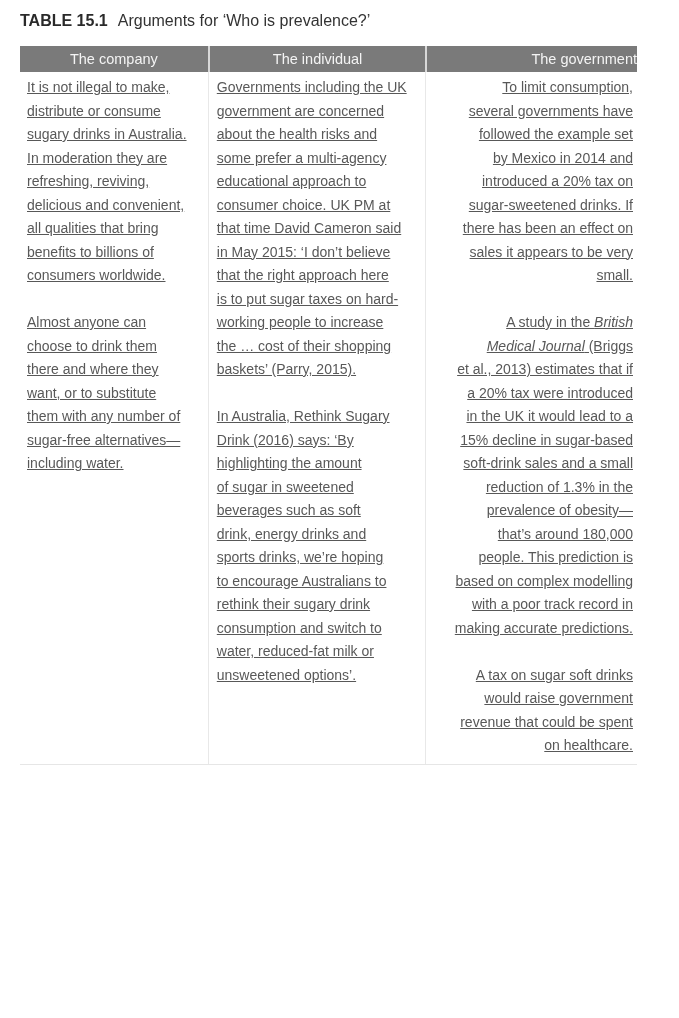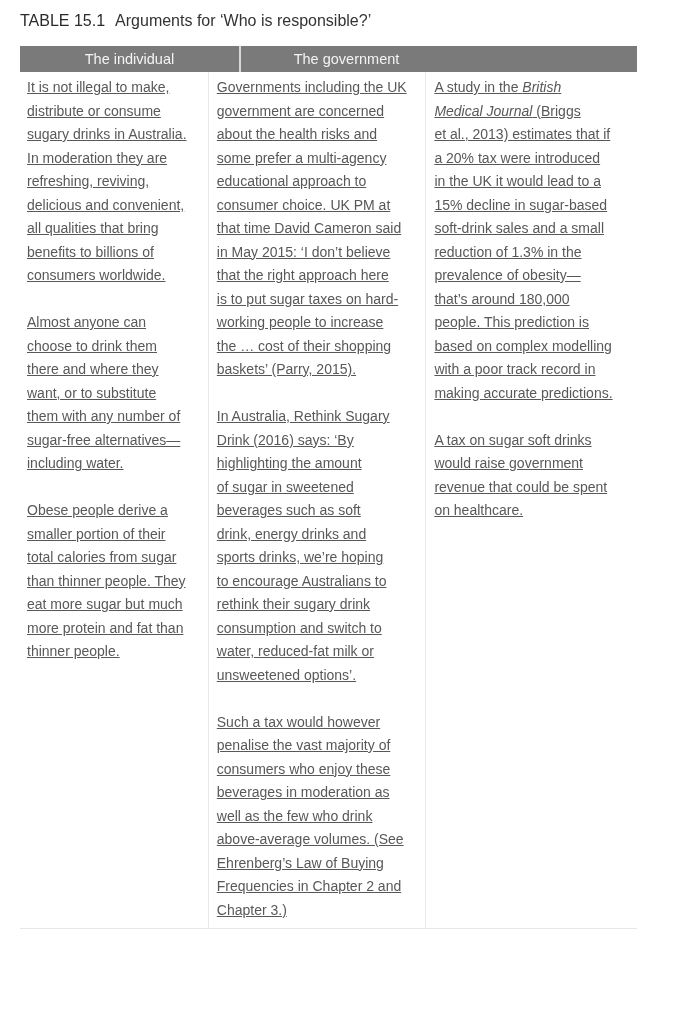--- a/index.html
+++ b/index.html
@@ -17,21 +17,21 @@
     }
     .caption {
       position: absolute;
       left: 20px;
       top: 12px;
       font-size: 16px;
       color: #333333;
       white-space: nowrap;
     }
     .caption .label {
-      font-weight: normal;
+      font-weight: bold;
       color: #2a2a2a;
       margin-right: 10px;
     }
     .table {
       position: absolute;
       left: 20px;
       top: 46px;
       width: 617px;
       border-collapse: collapse;
     }
@@ -45,21 +45,21 @@
       font-size: 14.5px;
       line-height: 26px;
       text-align: center;
       box-sizing: border-box;
     }
     .th + .th {
       border-left: 2px solid #d8d8d8;
     }
     .c1 { width: 189px; }
     .c2 { width: 219px; }
-    .c3 { width: 213px; }
+    .c3 { width: 213px; text-align: right; }
     .tbody {
       display: flex;
       border-bottom: 1px solid #e6e6e6;
     }
     .td {
       box-sizing: border-box;
       padding: 4px 4px 6px 7px;
       font-size: 14px;
       line-height: 23.5px;
       color: #585858;
@@ -74,25 +74,26 @@
       white-space: pre-line;
       text-decoration: underline;
     }
     .para:last-child { margin-bottom: 0; }
     .para em { font-style: italic; }
   </style>
 </head>
 <body>
 
 <div class="caption">
-  <span class="label">TABLE 15.1</span><span>Arguments for ‘Who is responsible?’</span>
+  <span class="label">TABLE 15.1</span><span>Arguments for ‘Who is prevalence?’</span>
 </div>
 
 <div class="table">
   <div class="thead">
+    <div class="th c1">The company</div>
     <div class="th c2">The individual</div>
     <div class="th c3">The government</div>
   </div>
   <div class="tbody">
     <div class="td c1">
       <p class="para">It is not illegal to make,
 distribute or consume
 sugary drinks in Australia.
 In moderation they are
 refreshing, reviving,
@@ -100,27 +101,20 @@
 all qualities that bring
 benefits to billions of
 consumers worldwide.</p>
       <p class="para">Almost anyone can
 choose to drink them
 there and where they
 want, or to substitute
 them with any number of
 sugar-free alternatives—
 including water.</p>
-      <p class="para">Obese people derive a
-smaller portion of their
-total calories from sugar
-than thinner people. They
-eat more sugar but much
-more protein and fat than
-thinner people.</p>
     </div>
     <div class="td c2">
       <p class="para">Governments including the UK
 government are concerned
 about the health risks and
 some prefer a multi-agency
 educational approach to
 consumer choice. UK PM at
 that time David Cameron said
 in May 2015: ‘I don’t believe
@@ -134,31 +128,31 @@
 highlighting the amount
 of sugar in sweetened
 beverages such as soft
 drink, energy drinks and
 sports drinks, we’re hoping
 to encourage Australians to
 rethink their sugary drink
 consumption and switch to
 water, reduced-fat milk or
 unsweetened options’.</p>
-      <p class="para">Such a tax would however
-penalise the vast majority of
-consumers who enjoy these
-beverages in moderation as
-well as the few who drink
-above-average volumes. (See
-Ehrenberg’s Law of Buying
-Frequencies in Chapter 2 and
-Chapter 3.)</p>
     </div>
     <div class="td c3">
+      <p class="para">To limit consumption,
+several governments have
+followed the example set
+by Mexico in 2014 and
+introduced a 20% tax on
+sugar-sweetened drinks. If
+there has been an effect on
+sales it appears to be very
+small.</p>
       <p class="para">A study in the <em>British
 Medical Journal</em> (Briggs
 et al., 2013) estimates that if
 a 20% tax were introduced
 in the UK it would lead to a
 15% decline in sugar-based
 soft-drink sales and a small
 reduction of 1.3% in the
 prevalence of obesity—
 that’s around 180,000

